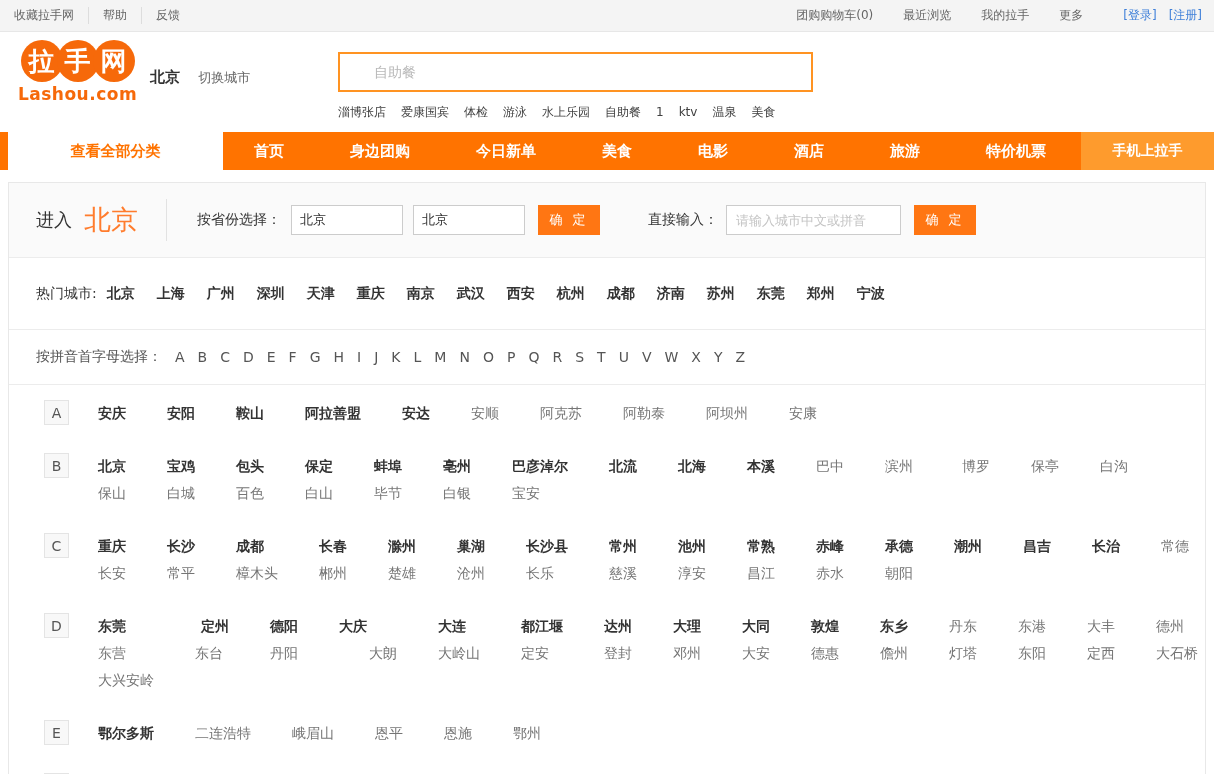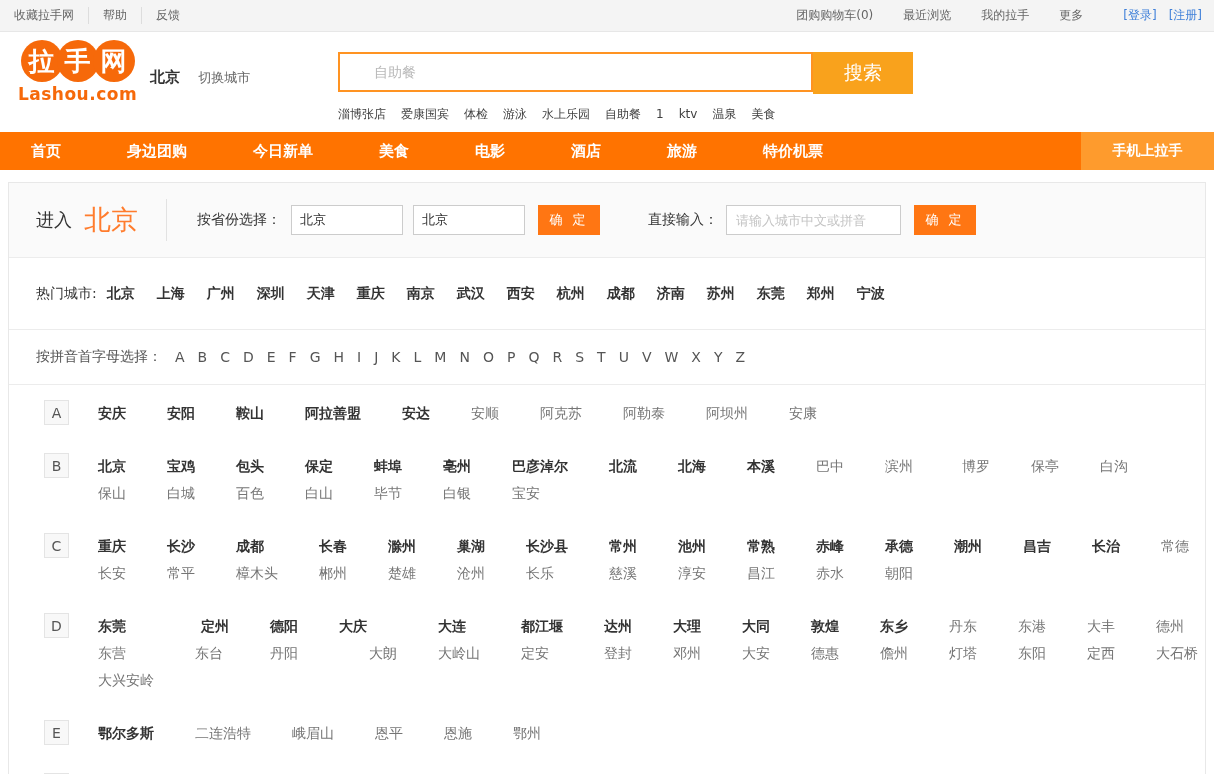--- a/index.html
+++ b/index.html
@@ -114,27 +114,27 @@
     </div>
     <div class="logo-domain">Lashou.com</div>
   </div>
   <div class="city-switch">
     <span class="cur-city">北京</span>
     <span class="switch-link">切换城市</span>
   </div>
   <div class="search-area">
     <div class="search-row">
       <input class="search-input" placeholder="自助餐" style="">
-      <button class="search-btn">搜索</button>
     </div>
     <div class="hot-keywords" id="hotKeywords"><span class="hot-kw">淄博张店</span><span class="hot-kw">爱康国宾</span><span class="hot-kw">体检</span><span class="hot-kw">游泳</span><span class="hot-kw">水上乐园</span><span class="hot-kw">自助餐</span><span class="hot-kw">1</span><span class="hot-kw">ktv</span><span class="hot-kw">温泉</span><span class="hot-kw">美食</span></div>
   </div>
 </div>
 
 <div class="nav">
+  <div class="nav-all">查看全部分类</div>
   <div class="nav-items" id="navItems">
       <span class="nav-item">首页</span>
       <span class="nav-item">身边团购</span>
       <span class="nav-item">今日新单</span>
       <span class="nav-item">美食</span>
       <span class="nav-item">电影</span>
       <span class="nav-item">酒店</span>
       <span class="nav-item">旅游</span>
       <span class="nav-item">特价机票</span>
     </div>

